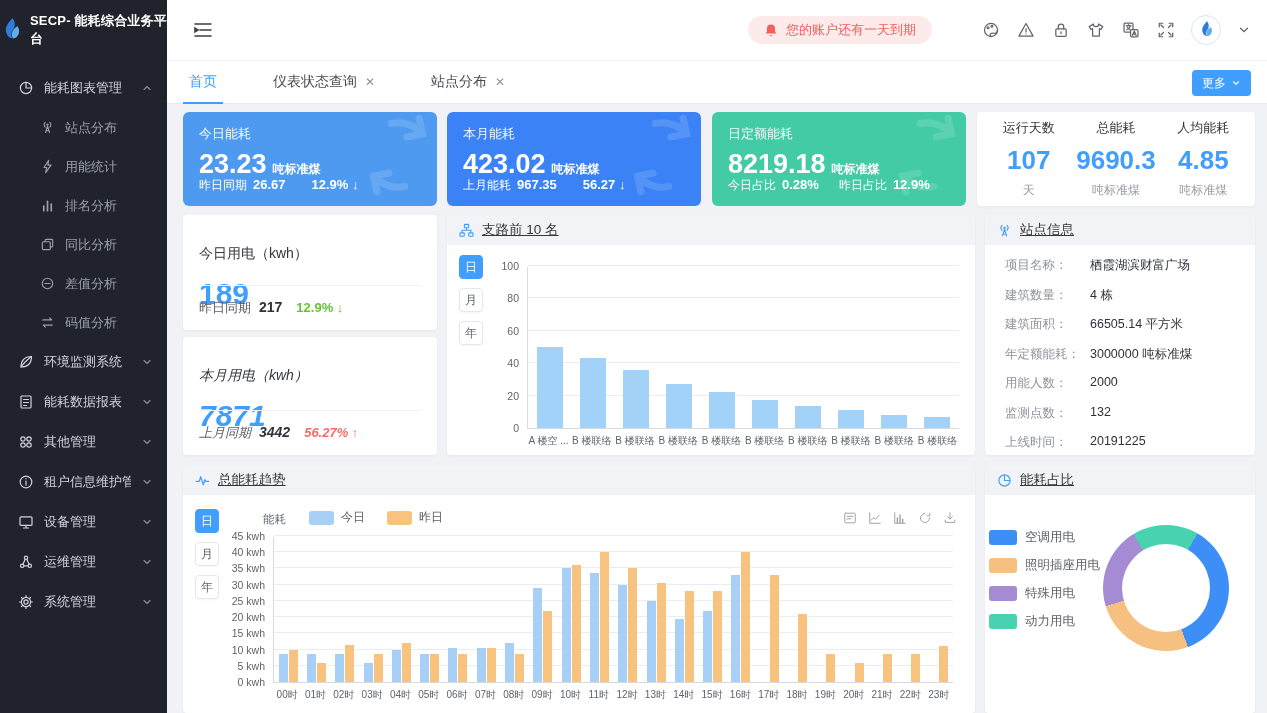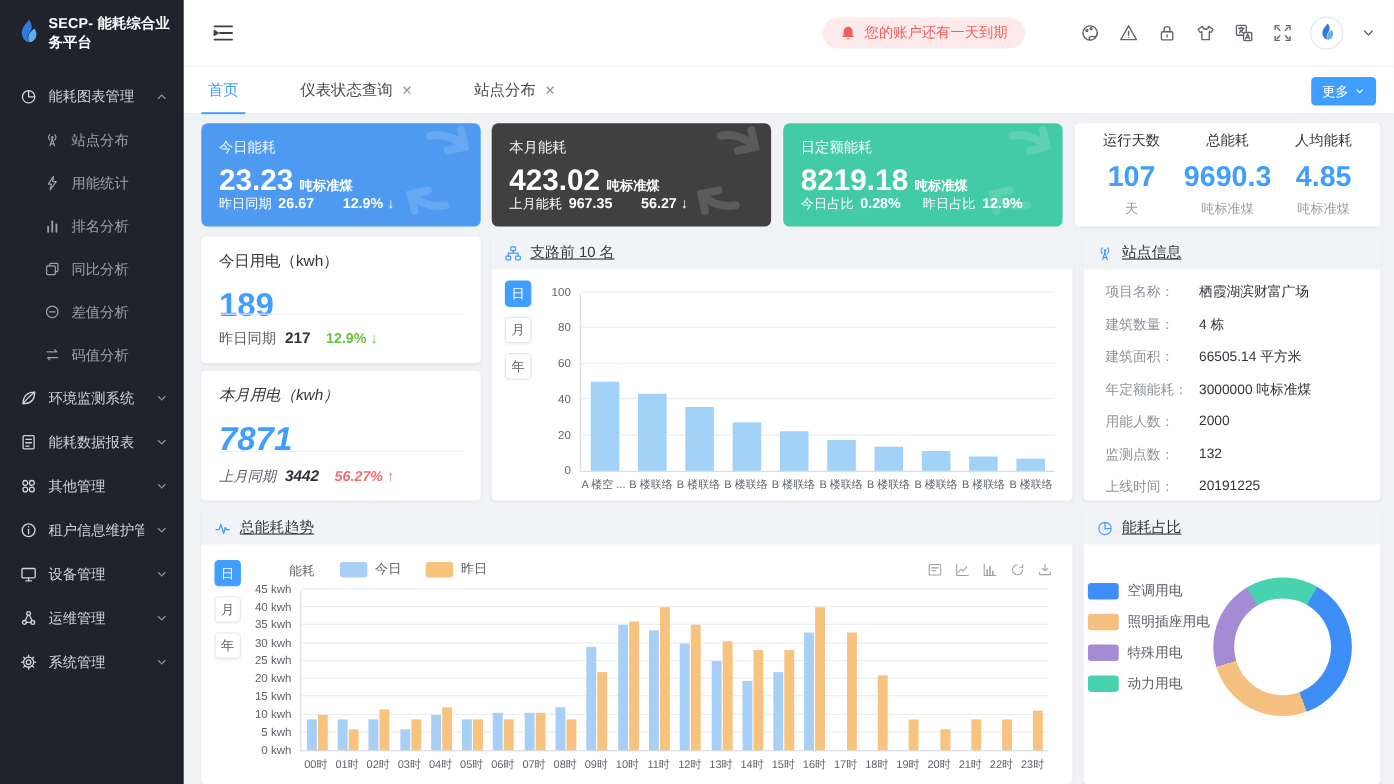--- a/index.html
+++ b/index.html
@@ -3,21 +3,21 @@
 <meta charset="utf-8">
 <style>
   * { margin:0; padding:0; box-sizing:border-box; }
   html,body { width:1267px; height:713px; overflow:hidden; background:#f0f2f5;
     font-family:"Liberation Sans","DejaVu Sans",sans-serif; font-size:13px; color:#303133; }
   svg { display:block; }
   b { font-weight:bold; }
 
   
   .sidebar { position:absolute; left:0; top:0; width:167px; height:713px; background:#20232b; z-index:5; }
-  .logo-row { display:flex; align-items:center; gap:8px; height:60px; padding-left:14px; }
+  .logo-row { display:flex; align-items:center; gap:8px; height:60px; }
   .logo-text { color:#fff; font-weight:bold; font-size:13px; letter-spacing:.2px; }
   .nav { margin-top:8px; }
   .nav-item { display:flex; align-items:center; gap:10px; height:40px; padding:0 14px 0 18px; color:#cfd3dc; cursor:pointer; }
   .nav-item .lbl { flex:1; white-space:nowrap; overflow:hidden; font-size:13px; }
   .nav-item .chev { color:#8a8f9a; }
   .nav-sub { display:flex; align-items:center; gap:10px; height:39px; padding-left:40px; color:#9aa0ac; font-size:13px; cursor:pointer; }
   .nav-sub .ic, .nav-item .ic { color:inherit; flex:none; }
 
   
   .main { position:absolute; left:167px; top:0; right:0; height:713px; }
@@ -47,21 +47,21 @@
   .scard .u { font-size:12px; font-weight:bold; margin-left:6px; }
   .scard .f { position:absolute; left:16px; bottom:12px; font-size:12px; display:flex; gap:20px; white-space:nowrap; }
   .scard .f b { font-size:13px; margin-left:6px; }
   .scard .wm { position:absolute; right:-4px; top:0; opacity:.14; transform:rotate(-12deg); }
 
   .sumcol { flex:1; text-align:center; }
   .sumcol .l { font-size:13px; color:#33363c; }
   .sumcol .v { font-size:26px; font-weight:bold; color:#409eff; margin:8px 0 6px; }
   .sumcol .u { font-size:12px; color:#989ca4; }
 
-  .ucard { padding:14px 16px; }
+  .ucard { padding:30px 16px; }
   .ucard .t { font-size:14px; color:#33363c; }
   .ucard .v { font-size:30px; font-weight:bold; color:#409eff; margin-top:14px; }
   .ucard .foot { position:absolute; left:16px; right:16px; bottom:13px; border-top:1px solid #f0f1f4; padding-top:13px; font-size:13px; color:#5a5e66; white-space:nowrap; }
   .ucard .foot b { color:#2f3339; font-size:14px; margin:0 14px 0 8px; }
   .pct-down { color:#67c23a; font-weight:bold; }
   .pct-up { color:#f56c6c; font-weight:bold; }
 
   
   .vtoggles { position:absolute; display:flex; flex-direction:column; gap:9px; }
   .tg { width:24px; height:24px; border-radius:4px; font-size:12px; display:flex; align-items:center; justify-content:center; cursor:pointer; background:#fff; border:1px solid #e4e7ec; color:#5f646c; box-shadow:0 1px 2px rgba(0,0,0,.04); }
@@ -384,21 +384,21 @@
               <path d="M12 3a9 9 0 017.8 4.6M19.9 3.2v4.4h-4.4M12 21a9 9 0 01-7.8-4.6M4.1 20.8v-4.4h4.4"></path>
             </svg>
           </div>
           <div class="t">今日能耗</div>
           <div class="v">23.23<span class="u">吨标准煤</span></div>
           <div class="f">
             <span>昨日同期<b>26.67</b></span>
             <span><b>12.9% ↓</b></span>
           </div>
         </div>
-        <div class="scard" style="left: 280px; top: 8px; width: 254px; height: 94px; background: #404040;">
+        <div class="scard" style="left: 280px; top: 8px; width: 254px; height: 94px; background: #3b82f6;">
           <div class="wm">
             <svg width="86" height="86" viewBox="0 0 24 24" stroke="#fff" stroke-width="2" fill="none" stroke-linecap="round">
               <path d="M12 3a9 9 0 017.8 4.6M19.9 3.2v4.4h-4.4M12 21a9 9 0 01-7.8-4.6M4.1 20.8v-4.4h4.4"></path>
             </svg>
           </div>
           <div class="t">本月能耗</div>
           <div class="v">423.02<span class="u">吨标准煤</span></div>
           <div class="f">
             <span>上月能耗<b>967.35</b></span>
             <span><b>56.27 ↓</b></span>

